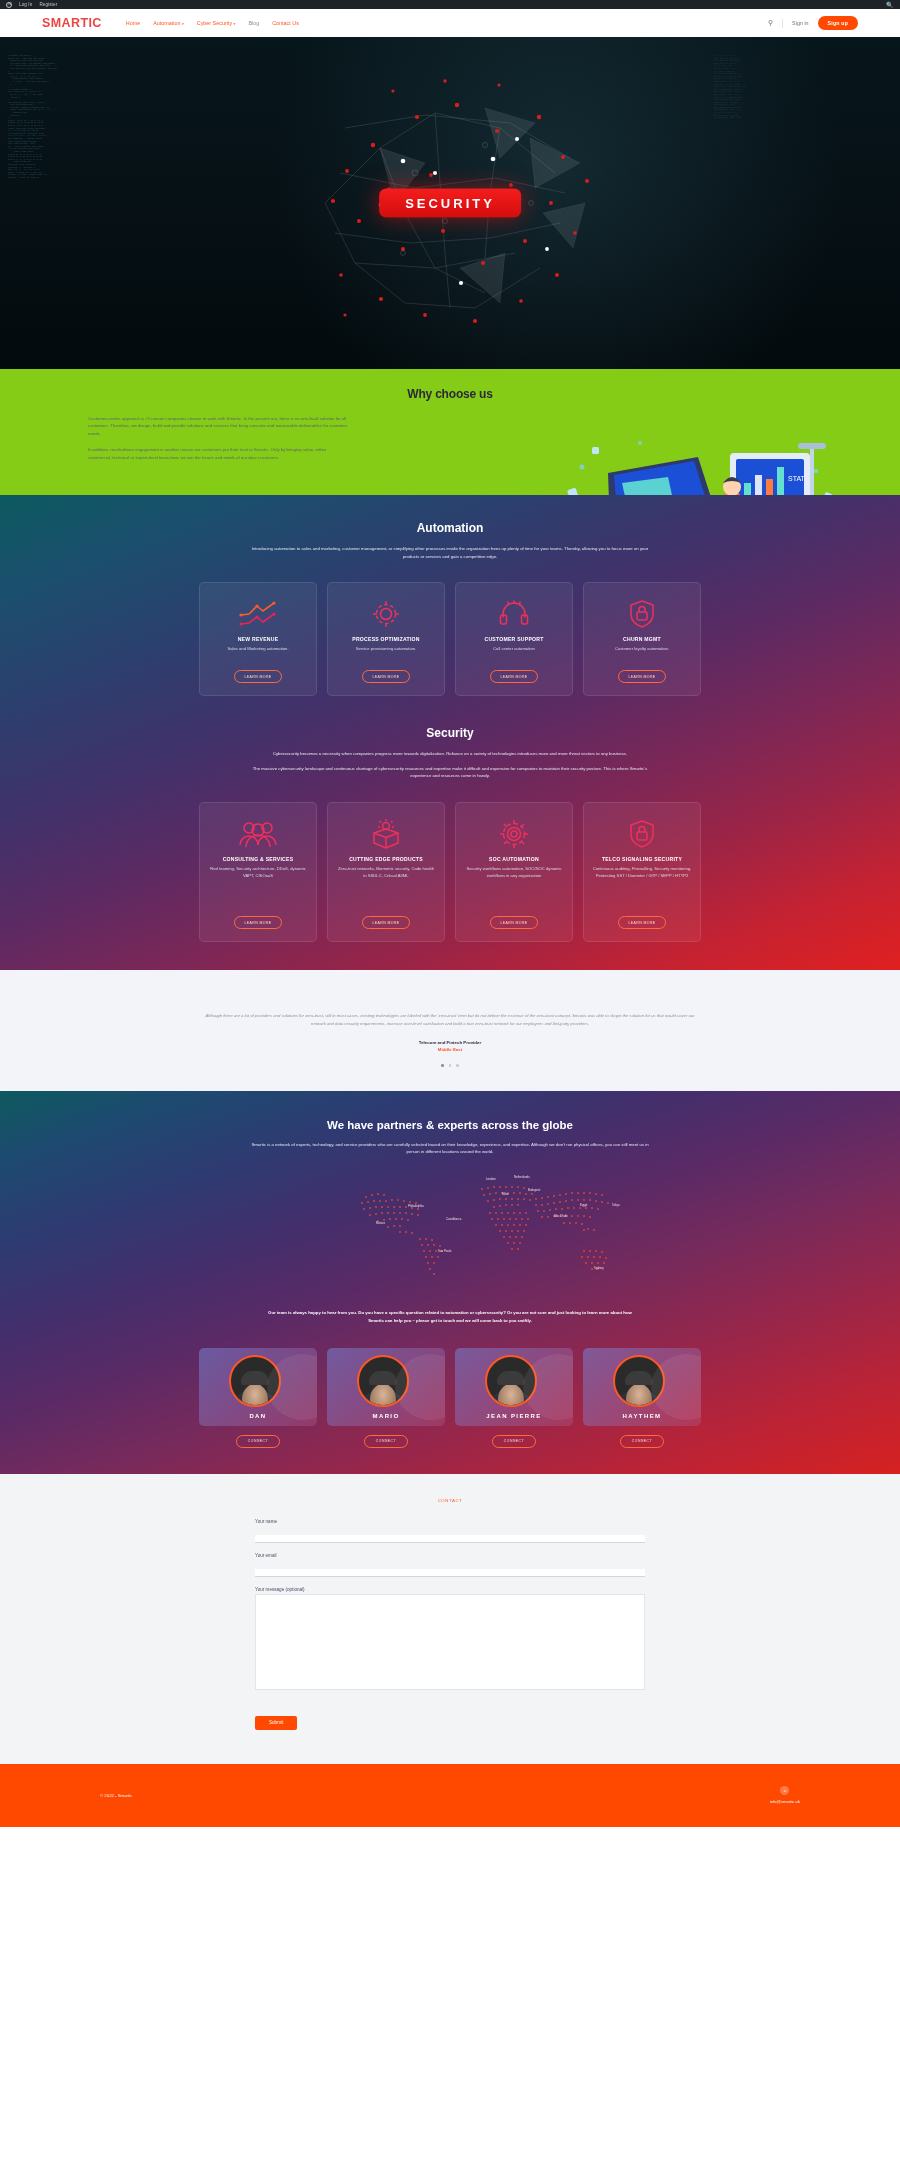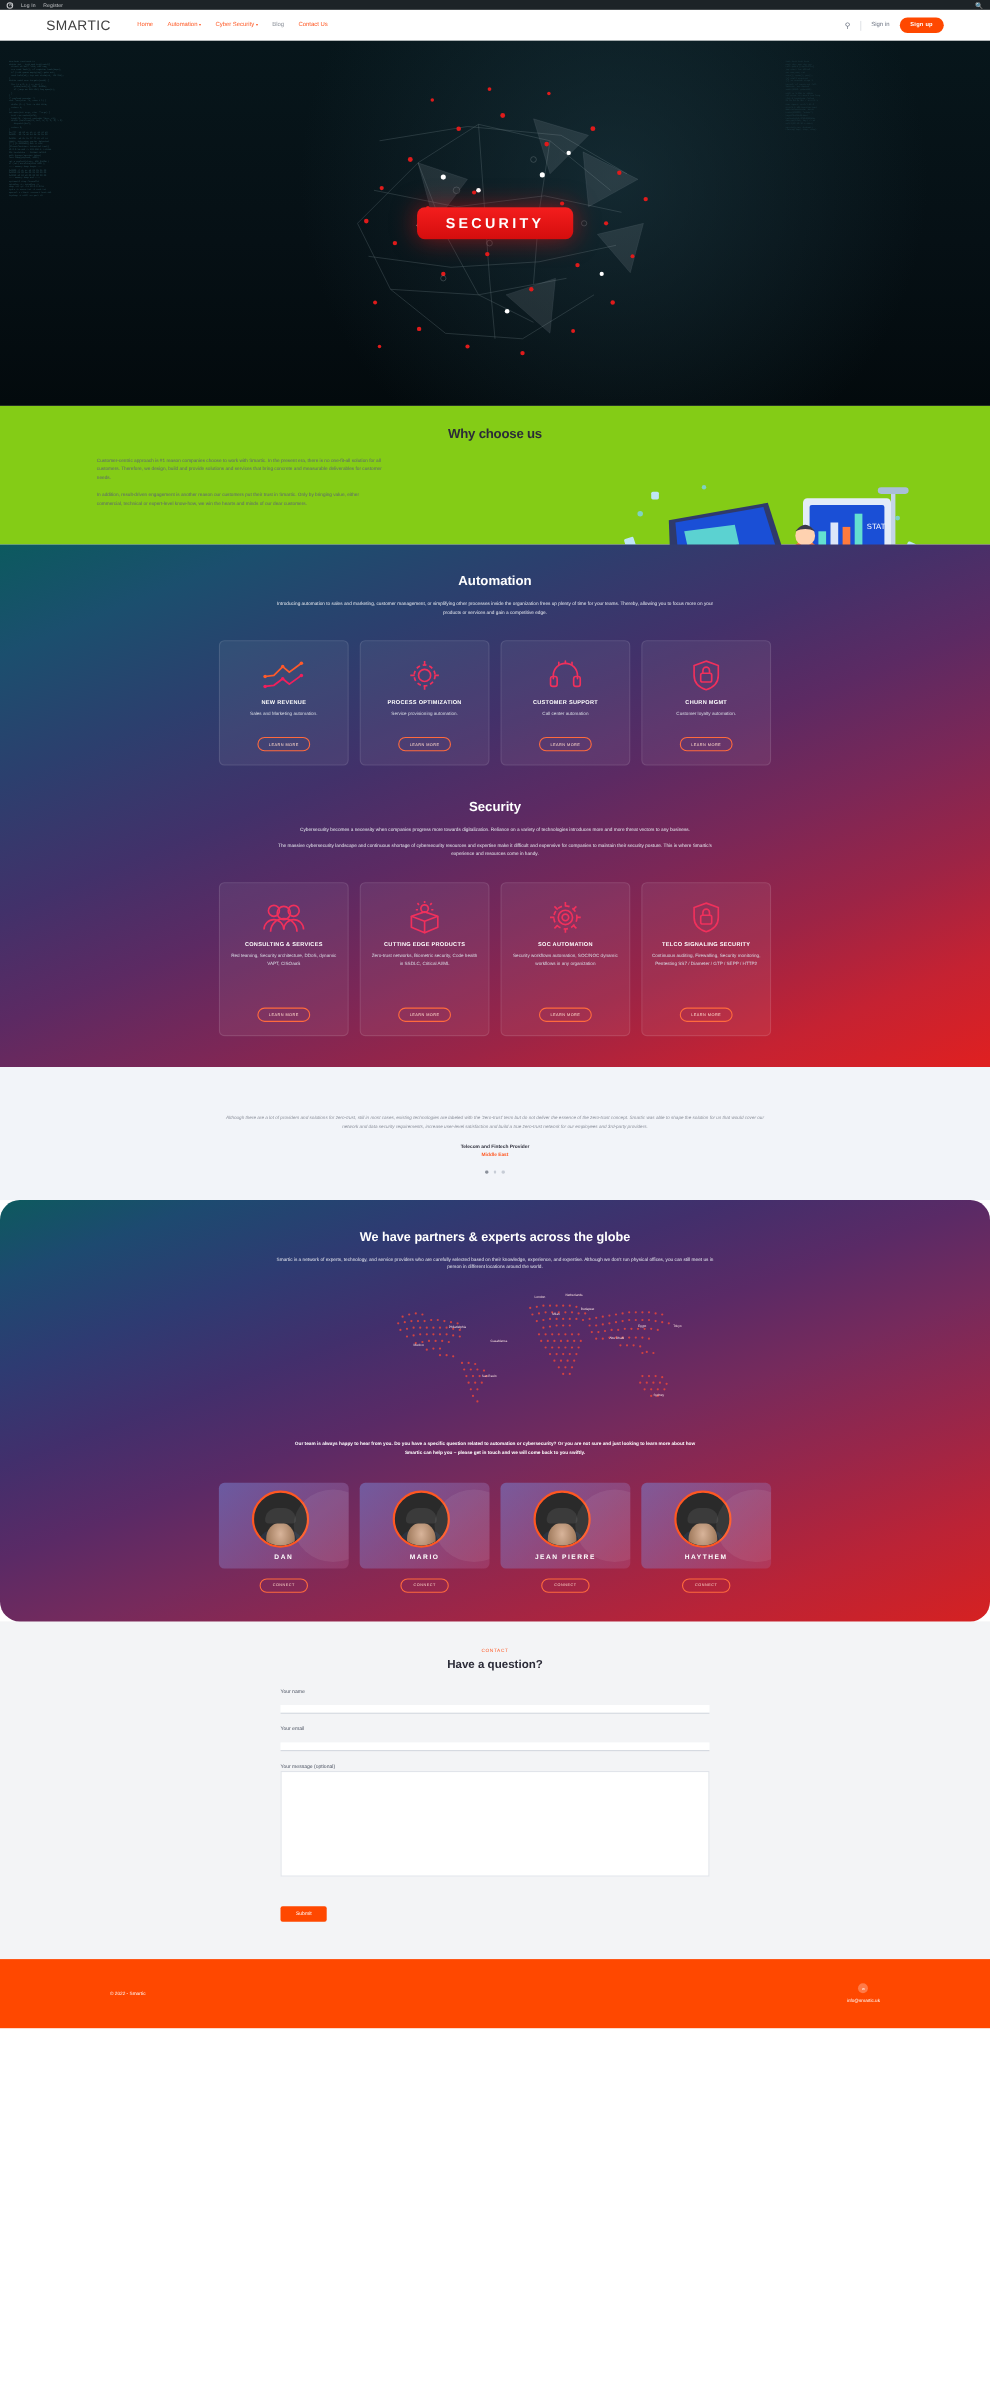--- a/index.html
+++ b/index.html
@@ -22,21 +22,21 @@
     border:.7px solid #c3c4c7; display:inline-block; position:relative; }
   .wpbar .wp-logo::after{content:"W"; position:absolute; left:1px; top:-.5px; font-size:3.6px;}
   .wpbar .spacer{margin-left:auto;}
   .wpbar .srch { font-size:6px; }
 
   
   .nav {
     height:28px; background:#fff; display:flex; align-items:center;
     padding:0 42px; gap:0;
   }
-  .logo { font-size:12.5px; font-weight:normal; letter-spacing:.4px; color:#404040; position:relative; }
+  .logo { font-size:12.5px; font-weight:bold; letter-spacing:.4px; color:#ef4444; position:relative; }
   .navlinks { display:flex; align-items:center; gap:13px; margin-left:24px; }
   .navlink { font-size:5.4px; color:#ff5722; white-space:nowrap; cursor:pointer; }
   .navlink.muted { color:#8a8f98; }
   .caret { font-size:3.6px; margin-left:1.5px; color:#ff5722; }
   .navright { margin-left:auto; display:flex; align-items:center; gap:9px; }
   .navsearch { font-size:7px; color:#6b7280; }
   .vrule { width:1px; height:9px; background:#e2e4e8; }
   .signin { font-size:5.4px; color:#6b7280; cursor:pointer; }
   .signup {
     background:#ff4800; color:#fff; font-size:5.2px; font-weight:bold;
@@ -127,21 +127,21 @@
   .dots { margin-top:12px; display:flex; gap:5px; justify-content:center; }
   .dots i { width:2.6px; height:2.6px; border-radius:50%; background:#c7ccd6; display:block; }
   .dots i.on { background:#8b909b; }
 
   
   .partners {
     background:
       linear-gradient(160deg,
         #0d5a5e 0%, #1d4a70 10%, #2e3b72 22%, #422f6c 34%,
         #5a2a66 46%, #762a5c 58%, #98264a 72%, #bb2336 86%, #d62121 100%);
-    padding:28px 0 26px; position:relative;border-radius:18px;
+    padding:28px 0 26px; position:relative;
   }
   .partners h2 { text-align:center; color:#fff; font-size:11.5px; font-weight:bold; }
   .partners .lead {
     width:400px; margin:10px auto 0; text-align:center;
     font-size:4.3px; line-height:7.4px; color:#e6e9f0;
   }
   .map { position:relative; width:560px; height:120px; margin:18px auto 0; }
   .maplabel { position:absolute; font-size:2.9px; color:#f3d9dd; white-space:nowrap; }
   .partners .lead2 {
     width:380px; margin:16px auto 0; text-align:center;
@@ -892,21 +892,20 @@
         </div>
         <div class="name">HAYTHEM</div>
       </div>
       <button class="connect">CONNECT</button>
     </div>
   </div>
 </div>
 
 <div class="contact">
   <div class="kicker">CONTACT</div>
-  <h2>Have a question?</h2>
   <div class="form">
     <div class="frow">
       <div class="flabel">Your name</div>
       <input class="finput" type="text" value="" style="">
     </div>
     <div class="frow">
       <div class="flabel">Your email</div>
       <input class="finput" type="text" value="" style="">
     </div>
     <div class="frow">

